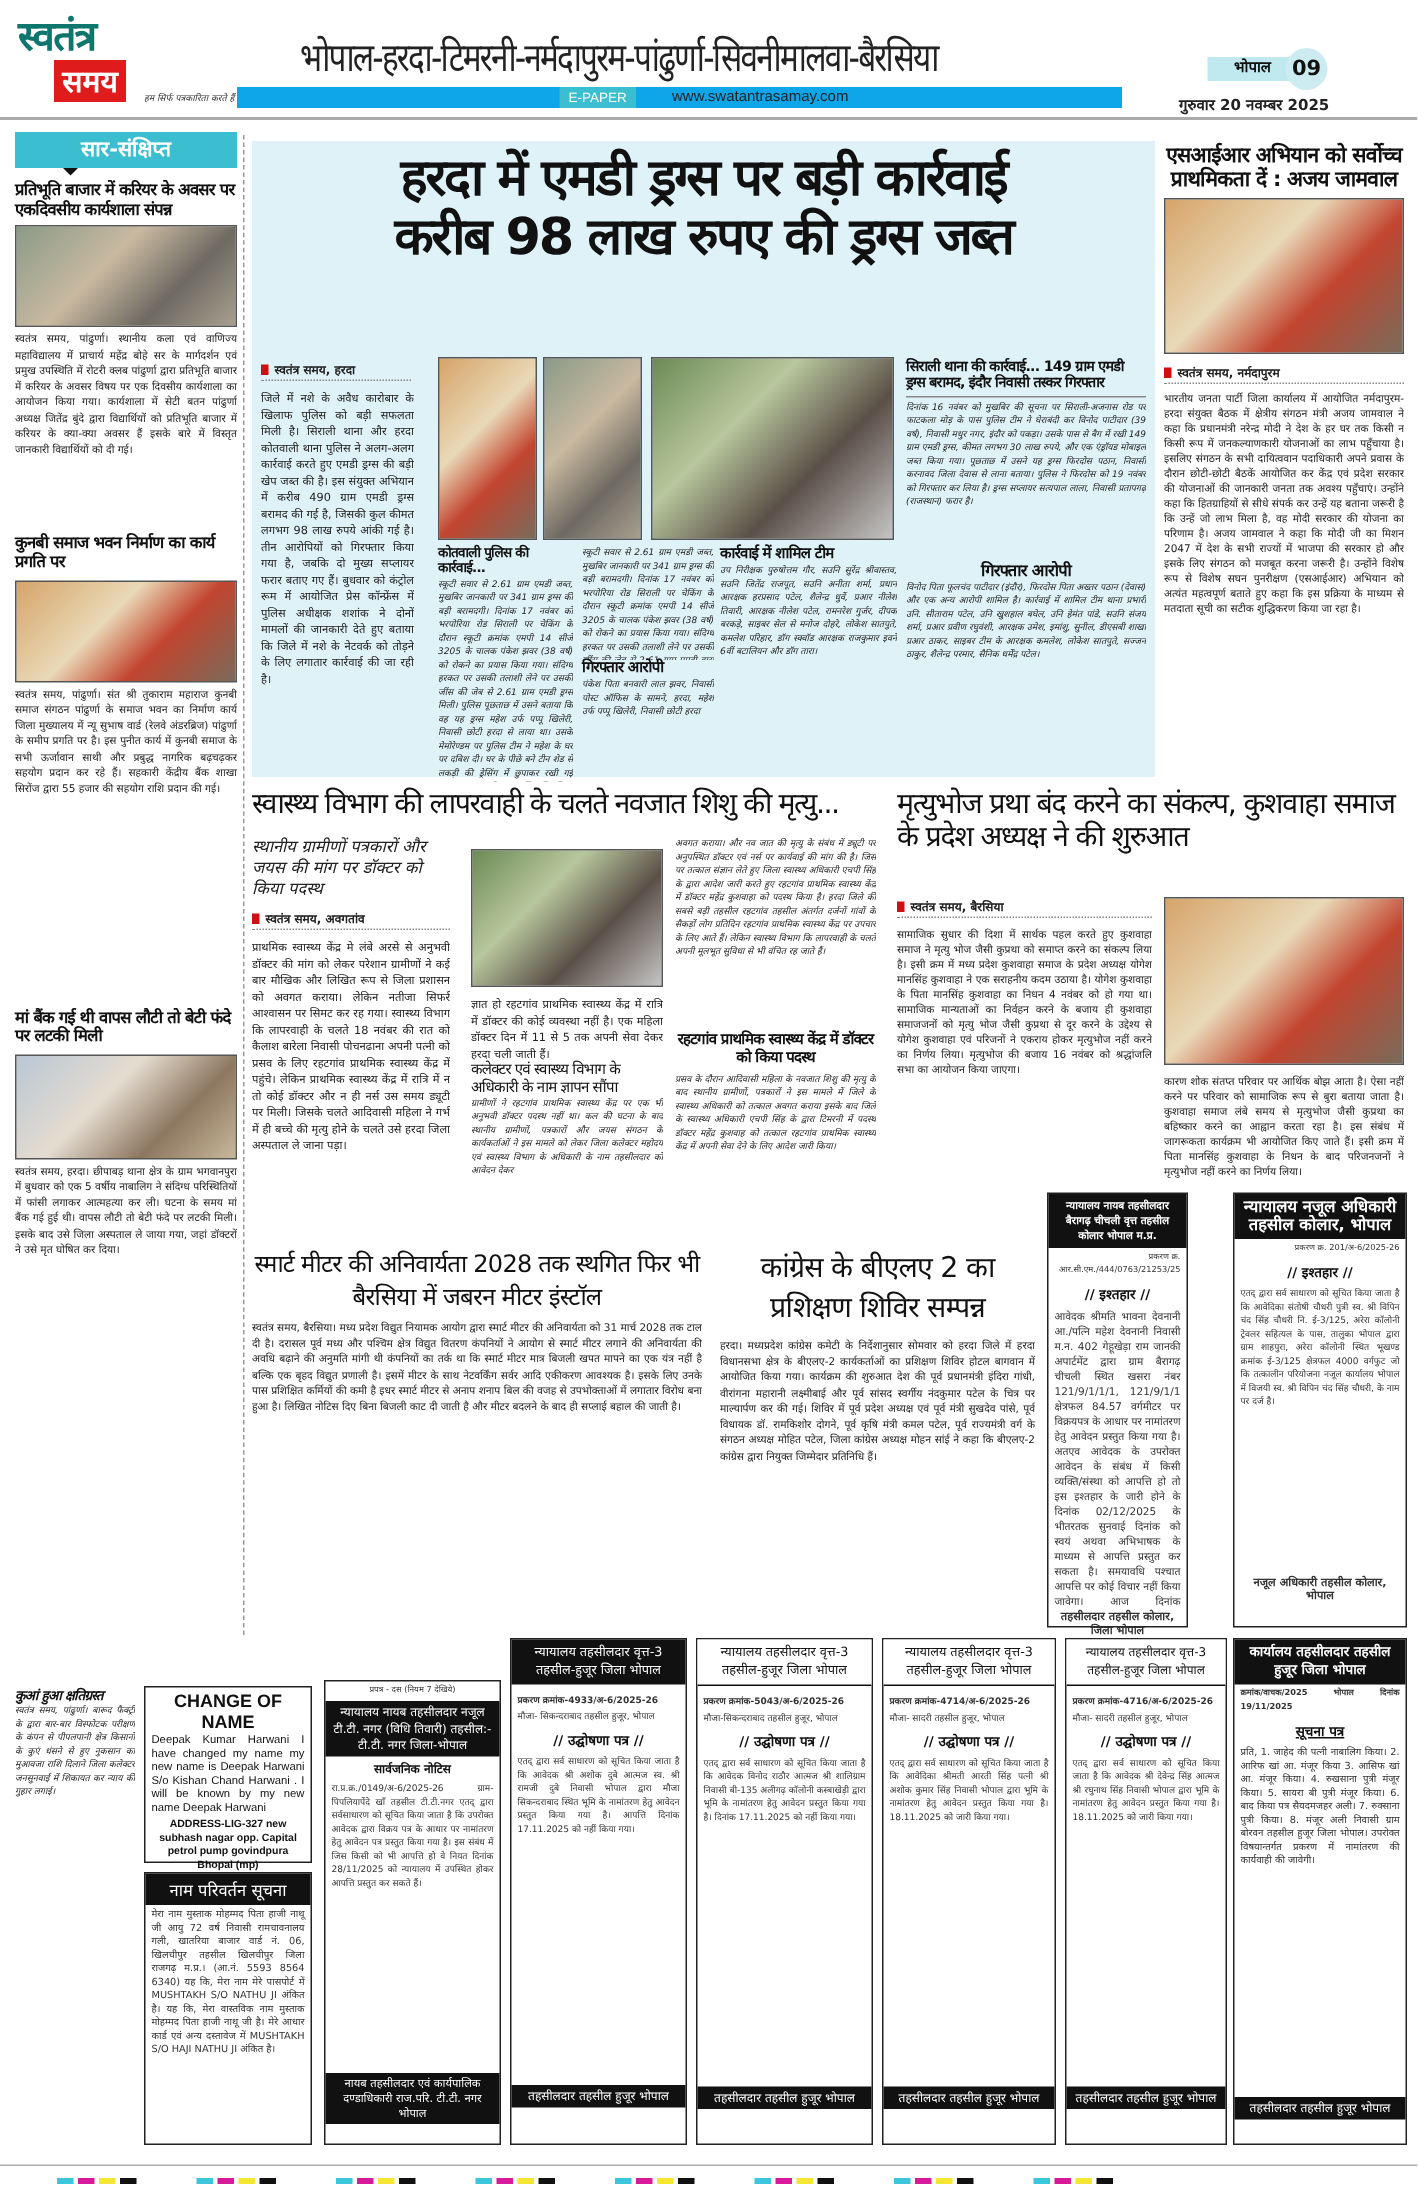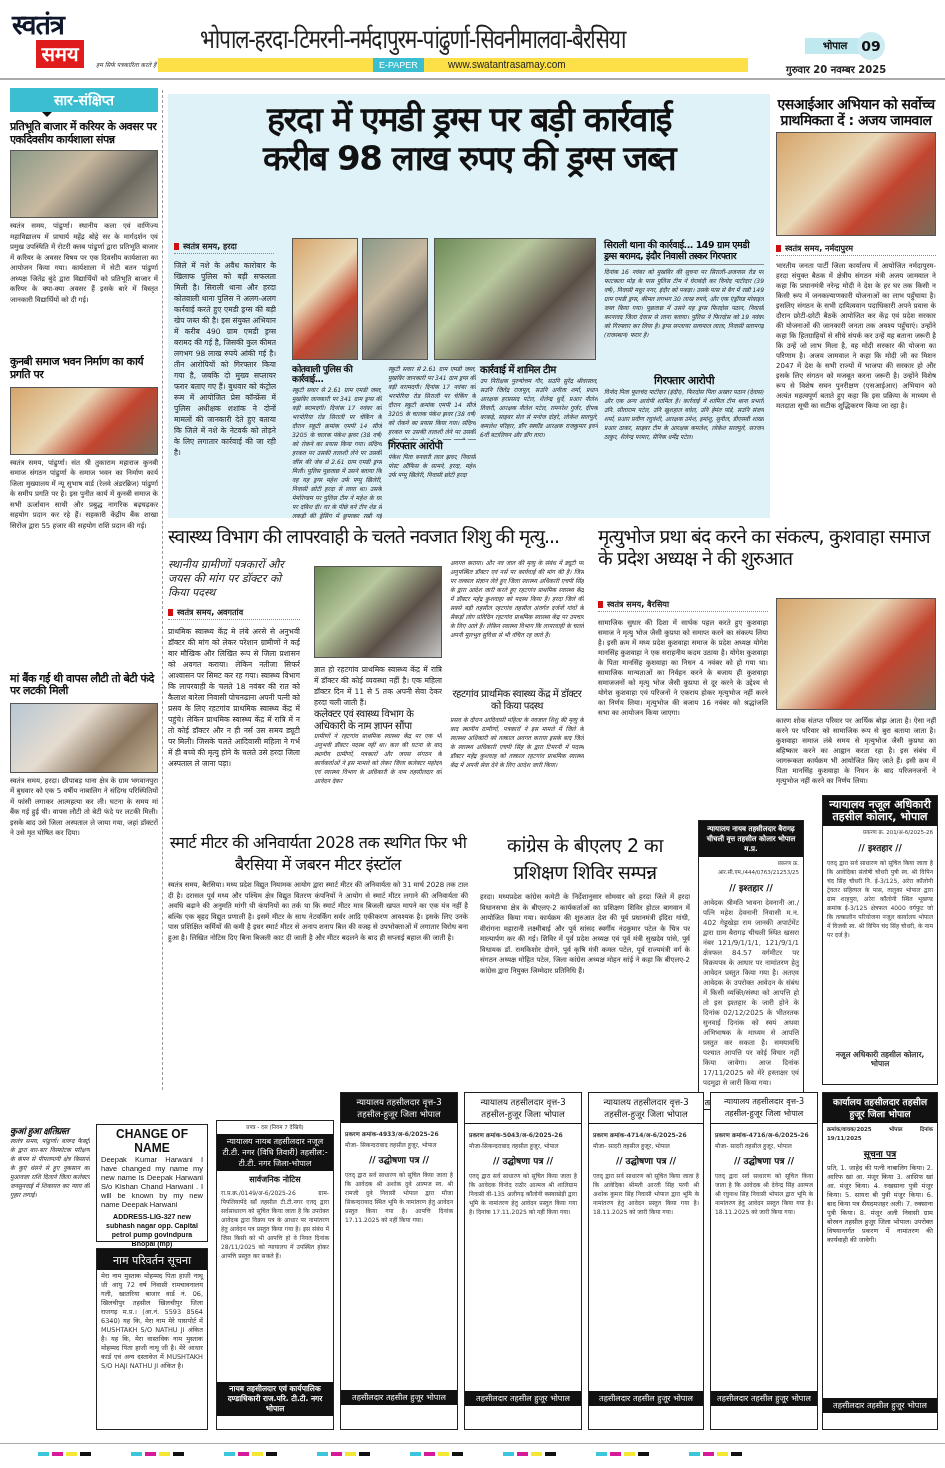--- a/index.html
+++ b/index.html
@@ -19,26 +19,26 @@
 .notice .nt{font-size:6.5px;line-height:9px;padding:2px 4px;color:#333;text-align:justify}
 .notice .sub{font-size:9px;font-weight:bold;text-align:center;margin:2px 0}
 .cmyk{display:flex;gap:3px}
 .cmyk span{display:block;width:11px;height:4px}
 </style>
 </head>
 <body>
 
 <div class="abs" style="left:0;top:0;width:945px;height:80px;border-bottom:2px solid #aaa">
   <div class="abs" style="left:12px;top:10px;width:72px;height:68px">
-    <div style="font-size:27px;font-weight:bold;color:#0f172a;line-height:30px;letter-spacing:-1px">स्वतंत्र</div>
+    <div style="font-size:27px;font-weight:bold;color:#0f766e;line-height:30px;letter-spacing:-1px">स्वतंत्र</div>
     <div style="background:#e01b1b;color:#fff;font-size:20px;font-weight:bold;text-align:center;width:48px;margin-left:24px;line-height:28px">समय</div>
   </div>
   <div class="abs" style="left:200px;top:20px;width:560px;font-size:21px;color:#222;white-space:nowrap;letter-spacing:-1.2px;transform:scaleY(1.25);transform-origin:left top">भोपाल-हरदा-टिमरनी-नर्मदापुरम-पांढुर्णा-सिवनीमालवा-बैरसिया</div>
   <div class="abs" style="left:96px;top:61px;font-size:6px;font-style:italic;color:#333">हम सिर्फ पत्रकारिता करते हैं</div>
-  <div class="abs" style="left:158px;top:58px;width:590px;height:14px;background:#fde047">
+  <div class="abs" style="left:158px;top:58px;width:590px;height:14px;background:#0ea5e9">
     <span class="abs" style="left:215px;top:0;height:14px;padding:0 6px;background:#3bbfd0;color:#fff;font-size:9px;line-height:14px;font-family:'Liberation Sans',sans-serif">E-PAPER</span>
     <span class="abs" style="left:290px;top:0;font-size:10px;line-height:14px;color:#222;font-family:'Liberation Sans',sans-serif">www.swatantrasamay.com</span>
   </div>
   <div class="abs" style="left:805px;top:36px;width:110px;height:20px">
     <span class="abs" style="left:0;top:2px;width:60px;height:16px;background:#bfe8ef;font-size:10px;font-weight:bold;text-align:center;line-height:16px">भोपाल</span>
     <span class="abs" style="left:52px;top:-4px;width:28px;height:28px;border-radius:50%;background:#cdecf1;font-size:14px;font-weight:bold;text-align:center;line-height:28px">09</span>
   </div>
   <div class="abs" style="left:786px;top:62px;font-size:10px;font-weight:bold;color:#222">गुरुवार 20 नवम्बर 2025</div>
 </div>
 
@@ -103,21 +103,21 @@
     <div class="txt" style="height:190px;font-size:7.5px;line-height:11px">प्राथमिक स्वास्थ्य केंद्र मे लंबे अरसे से अनुभवी डॉक्टर की मांग को लेकर परेशान ग्रामीणों ने कई बार मौखिक और लिखित रूप से जिला प्रशासन को अवगत कराया। लेकिन नतीजा सिफर्र आश्वासन पर सिमट कर रह गया। स्वास्थ्य विभाग कि लापरवाही के चलते 18 नवंबर की रात को कैलाश बारेला निवासी पोचनढाना अपनी पत्नी को प्रसव के लिए रहटगांव प्राथमिक स्वास्थ्य केंद्र में पहुंचे। लेकिन प्राथमिक स्वास्थ्य केंद्र में रात्रि में न तो कोई डॉक्टर और न ही नर्स उस समय ड्यूटी पर मिली। जिसके चलते आदिवासी महिला ने गर्भ में ही बच्चे की मृत्यु होने के चलते उसे हरदा जिला अस्पताल ले जाना पड़ा।</div>
   </div>
   <div class="abs photo green" style="left:146px;top:40px;width:128px;height:92px"></div>
   <div class="abs" style="left:146px;top:138px;width:128px">
     <div class="txt" style="height:44px;font-size:7.5px;line-height:11px">ज्ञात हो रहटगांव प्राथमिक स्वास्थ्य केंद्र में रात्रि में डॉक्टर की कोई व्यवस्था नहीं है। एक महिला डॉक्टर दिन में 11 से 5 तक अपनी सेवा देकर हरदा चली जाती हैं।</div>
     <div class="hl" style="font-size:10px;font-weight:normal">कलेक्टर एवं स्वास्थ्य विभाग के अधिकारी के नाम ज्ञापन सौंपा</div>
     <div class="txt" style="font-size:6px;line-height:9px;font-style:italic;height:70px">ग्रामीणों ने रहटगांव प्राथमिक स्वास्थ्य केंद्र पर एक भी अनुभवी डॉक्टर पदस्थ नहीं था। कल की घटना के बाद स्थानीय ग्रामीणों, पत्रकारों और जयस संगठन के कार्यकर्ताओं ने इस मामले को लेकर जिला कलेक्टर महोदय एवं स्वास्थ्य विभाग के अधिकारी के नाम तहसीलदार को आवेदन देकर</div>
   </div>
   <div class="abs" style="left:282px;top:32px;width:134px">
     <div class="txt" style="font-size:6px;line-height:9px;font-style:italic;height:126px">अवगत कराया। और नव जात की मृत्यु के संबंध में ड्यूटी पर अनुपस्थित डॉक्टर एवं नर्स पर कार्यवाई की मांग की है। जिस पर तत्काल संज्ञान लेते हुए जिला स्वास्थ्य अधिकारी एचपी सिंह के द्वारा आदेश जारी करते हुए रहटगांव प्राथमिक स्वास्थ्य केंद्र में डॉक्टर महेंद्र कुशवाहा को पदस्थ किया है। हरदा जिले की सबसे बड़ी तहसील रहटगांव तहसील अंतर्गत दर्जनों गांवों के सैकड़ों लोग प्रतिदिन रहटगांव प्राथमिक स्वास्थ्य केंद्र पर उपचार के लिए आते हैं। लेकिन स्वास्थ्य विभाग कि लापरवाही के चलते अपनी मूलभूत सुविधा से भी वंचित रह जाते हैं।</div>
-    <div class="hl" style="font-size:10px;font-weight:normal;text-align:center;margin:4px 0">रहटगांव प्राथमिक स्वास्थ्य केंद्र में डॉक्टर को किया पदस्थ</div>
+    <div class="hl" style="font-size:10px;font-weight:bold;text-align:center;margin:4px 0">रहटगांव प्राथमिक स्वास्थ्य केंद्र में डॉक्टर को किया पदस्थ</div>
     <div class="txt" style="font-size:6px;line-height:9px;font-style:italic;height:90px">प्रसव के दौरान आदिवासी महिला के नवजात शिशु की मृत्यु के बाद स्थानीय ग्रामीणों, पत्रकारों ने इस मामले में जिले के स्वास्थ्य अधिकारी को तत्काल अवगत कराया इसके बाद जिले के स्वास्थ्य अधिकारी एचपी सिंह के द्वारा टिमरनी में पदस्थ डॉक्टर महेंद्र कुशवाह को तत्काल रहटगांव प्राथमिक स्वास्थ्य केंद्र में अपनी सेवा देने के लिए आदेश जारी किया।</div>
   </div>
 </div>
 
 <div class="abs" style="left:598px;top:526px;width:340px;height:268px">
   <div class="hl" style="font-size:19px;font-weight:normal;letter-spacing:-0.8px">मृत्युभोज प्रथा बंद करने का संकल्प, कुशवाहा समाज के प्रदेश अध्यक्ष ने की शुरुआत</div>
   <div class="abs" style="left:0;top:72px;width:170px">
     <div class="byline" style="margin-bottom:6px">स्वतंत्र समय, बैरसिया</div>
     <div class="txt" style="height:180px;font-size:7px;line-height:10px">सामाजिक सुधार की दिशा में सार्थक पहल करते हुए कुशवाहा समाज ने मृत्यु भोज जैसी कुप्रथा को समाप्त करने का संकल्प लिया है। इसी क्रम में मध्य प्रदेश कुशवाहा समाज के प्रदेश अध्यक्ष योगेश मानसिंह कुशवाहा ने एक सराहनीय कदम उठाया है। योगेश कुशवाहा के पिता मानसिंह कुशवाहा का निधन 4 नवंबर को हो गया था। सामाजिक मान्यताओं का निर्वहन करने के बजाय ही कुशवाहा समाजजनों को मृत्यु भोज जैसी कुप्रथा से दूर करने के उद्देश्य से योगेश कुशवाहा एवं परिजनों ने एकराय होकर मृत्युभोज नहीं करने का निर्णय लिया। मृत्युभोज की बजाय 16 नवंबर को श्रद्धांजलि सभा का आयोजन किया जाएगा।</div>
   </div>
@@ -128,21 +128,21 @@
 <div class="abs" style="left:168px;top:832px;width:300px;height:252px">
   <div class="hl" style="font-size:16px;font-weight:normal;text-align:center;line-height:22px">स्मार्ट मीटर की अनिवार्यता 2028 तक स्थगित फिर भी बैरसिया में जबरन मीटर इंस्टॉल</div>
   <div class="txt" style="height:200px;font-size:7px;line-height:10.5px;margin-top:4px">स्वतंत्र समय, बैरसिया। मध्य प्रदेश विद्युत नियामक आयोग द्वारा स्मार्ट मीटर की अनिवार्यता को 31 मार्च 2028 तक टाल दी है। दरासल पूर्व मध्य और पश्चिम क्षेत्र विद्युत वितरण कंपनियों ने आयोग से स्मार्ट मीटर लगाने की अनिवार्यता की अवधि बढ़ाने की अनुमति मांगी थी कंपनियों का तर्क था कि स्मार्ट मीटर मात्र बिजली खपत मापने का एक यंत्र नहीं है बल्कि एक बृहद विद्युत प्रणाली है। इसमें मीटर के साथ नेटवर्किंग सर्वर आदि एकीकरण आवश्यक है। इसके लिए उनके पास प्रशिक्षित कर्मियों की कमी है इधर स्मार्ट मीटर से अनाप शनाप बिल की वजह से उपभोक्ताओं में लगातार विरोध बना हुआ है। लिखित नोटिस दिए बिना बिजली काट दी जाती है और मीटर बदलने के बाद ही सप्लाई बहाल की जाती है।</div>
 </div>
 
 <div class="abs" style="left:480px;top:832px;width:210px;height:252px">
   <div class="hl" style="font-size:19px;font-weight:normal;text-align:center;line-height:27px">कांग्रेस के बीएलए 2 का प्रशिक्षण शिविर सम्पन्न</div>
   <div class="txt" style="height:190px;font-size:7px;line-height:10.5px;margin-top:6px">हरदा। मध्यप्रदेश कांग्रेस कमेटी के निर्देशानुसार सोमवार को हरदा जिले में हरदा विधानसभा क्षेत्र के बीएलए-2 कार्यकर्ताओं का प्रशिक्षण शिविर होटल बागवान में आयोजित किया गया। कार्यक्रम की शुरुआत देश की पूर्व प्रधानमंत्री इंदिरा गांधी, वीरांगना महारानी लक्ष्मीबाई और पूर्व सांसद स्वर्गीय नंदकुमार पटेल के चित्र पर माल्यार्पण कर की गई। शिविर में पूर्व प्रदेश अध्यक्ष एवं पूर्व मंत्री सुखदेव पांसे, पूर्व विधायक डॉ. रामकिशोर दोगने, पूर्व कृषि मंत्री कमल पटेल, पूर्व राज्यमंत्री वर्ग के संगठन अध्यक्ष मोहित पटेल, जिला कांग्रेस अध्यक्ष मोहन सांई ने कहा कि बीएलए-2 कांग्रेस द्वारा नियुक्त जिम्मेदार प्रतिनिधि हैं।</div>
 </div>
 
-<div class="abs notice" style="left:698px;top:820px;width:106px;height:290px">
+<div class="abs notice" style="left:698px;top:795px;width:94px;height:290px">
   <div class="box-black" style="font-size:7px;padding:3px;line-height:10px">न्यायालय नायब तहसीलदार बैरागढ़ चीचली वृत्त तहसील कोलार भोपाल म.प्र.</div>
   <div class="nt" style="text-align:right;font-size:5.5px">प्रकरण क्र. आर.सी.एम./444/0763/21253/25</div>
   <div class="sub">// इश्तहार //</div>
   <div class="nt" style="height:200px;overflow:hidden;font-size:7px;line-height:10px">आवेदक श्रीमति भावना देवनानी आ./पत्नि महेश देवनानी निवासी म.न. 402 गेहूखेड़ा राम जानकी अपार्टमेंट द्वारा ग्राम बैरागढ़ चीचली स्थित खसरा नंबर 121/9/1/1/1, 121/9/1/1 क्षेत्रफल 84.57 वर्गमीटर पर विक्रयपत्र के आधार पर नामांतरण हेतु आवेदन प्रस्तुत किया गया है। अतएव आवेदक के उपरोक्त आवेदन के संबंध में किसी व्यक्ति/संस्था को आपत्ति हो तो इस इश्तहार के जारी होने के दिनांक 02/12/2025 के भीतरतक सुनवाई दिनांक को स्वयं अथवा अभिभाषक के माध्यम से आपत्ति प्रस्तुत कर सकता है। समयावधि पश्चात आपत्ति पर कोई विचार नहीं किया जावेगा। आज दिनांक 17/11/2025 को मेरे हस्ताक्षर एवं पदमुद्रा से जारी किया गया।</div>
   <div class="nt" style="text-align:center;font-weight:bold;font-size:7.5px">तहसीलदार तहसील कोलार, जिला भोपाल</div>
 </div>
 <div class="abs notice" style="left:822px;top:795px;width:116px;height:290px">
   <div class="box-black" style="font-size:11px;padding:3px;line-height:12px">न्यायालय नजूल अधिकारी तहसील कोलार, भोपाल</div>
   <div class="nt" style="text-align:right;font-size:5.5px">प्रकरण क्र. 201/अ-6/2025-26</div>
   <div class="sub">// इश्तहार //</div>
@@ -162,21 +162,21 @@
 <div class="abs notice" style="left:96px;top:1248px;width:112px;height:182px">
   <div class="box-black" style="font-size:11px;padding:3px;font-weight:normal">नाम परिवर्तन सूचना</div>
   <div class="nt" style="height:150px;overflow:hidden;font-size:6.5px">मेरा नाम मुस्ताक मोहम्मद पिता हाजी नाथू जी आयु 72 वर्ष निवासी रामचावनालय गली, खातरिया बाजार वार्ड नं. 06, खिलचीपुर तहसील खिलचीपुर जिला राजगढ़ म.प्र.। (आ.नं. 5593 8564 6340) यह कि, मेरा नाम मेरे पासपोर्ट में MUSHTAKH S/O NATHU JI अंकित है। यह कि, मेरा वास्तविक नाम मुस्ताक मोहम्मद पिता हाजी नाथू जी है। मेरे आधार कार्ड एवं अन्य दस्तावेज में MUSHTAKH S/O HAJI NATHU JI अंकित है।</div>
 </div>
 
 <div class="abs notice" style="left:216px;top:1120px;width:118px;height:310px">
   <div class="nt" style="text-align:center;font-size:5.5px">प्रपत्र - दस (नियम 7 देखिये)</div>
   <div class="box-black" style="font-size:8px;padding:2px;line-height:11px;font-weight:normal">न्यायालय नायब तहसीलदार नजूल टी.टी. नगर (विधि तिवारी) तहसील:- टी.टी. नगर जिला-भोपाल</div>
   <div class="sub" style="font-size:8px">सार्वजनिक नोटिस</div>
   <div class="nt" style="height:196px;overflow:hidden;font-size:6px">रा.प्र.क्र./0149/अ-6/2025-26 ग्राम-पिपलियापेंदे खाँ तहसील टी.टी.नगर एतद् द्वारा सर्वसाधारण को सूचित किया जाता है कि उपरोक्त आवेदक द्वारा विक्रय पत्र के आधार पर नामांतरण हेतु आवेदन पत्र प्रस्तुत किया गया है। इस संबंध में जिस किसी को भी आपत्ति हो वे नियत दिनांक 28/11/2025 को न्यायालय में उपस्थित होकर आपत्ति प्रस्तुत कर सकते हैं।</div>
-  <div class="box-black" style="font-size:7.5px;padding:2px;line-height:10px;font-weight:bold">नायब तहसीलदार एवं कार्यपालिक दण्डाधिकारी राज.परि. टी.टी. नगर भोपाल</div>
+  <div class="box-black" style="font-size:7.5px;padding:2px;line-height:10px;font-weight:normal">नायब तहसीलदार एवं कार्यपालिक दण्डाधिकारी राज.परि. टी.टी. नगर भोपाल</div>
 </div>
 
 <div class="abs notice" style="left:340px;top:1092px;width:118px;height:338px">
   <div class="box-black" style="font-size:8.5px;padding:3px;line-height:12px;font-weight:normal">न्यायालय तहसीलदार वृत्त-3 तहसील-हुजूर जिला भोपाल</div>
   <div class="nt" style="font-weight:bold;font-size:6px;margin-top:4px">प्रकरण क्रमांक-4933/अ-6/2025-26</div>
   <div class="nt" style="font-size:6px;padding-top:0">मौजा- सिकन्दराबाद तहसील हुजूर, भोपाल</div>
   <div class="sub">// उद्घोषणा पत्र //</div>
   <div class="nt" style="height:222px;overflow:hidden;font-size:6px">एतद् द्वारा सर्व साधारण को सूचित किया जाता है कि आवेदक श्री अशोक दुबे आत्मज स्व. श्री रामजी दुबे निवासी भोपाल द्वारा मौजा सिकन्दराबाद स्थित भूमि के नामांतरण हेतु आवेदन प्रस्तुत किया गया है। आपत्ति दिनांक 17.11.2025 को नहीं किया गया।</div>
   <div class="box-black" style="font-size:8px;padding:2px;line-height:11px;font-weight:normal">तहसीलदार तहसील हुजूर भोपाल</div>
 </div>

